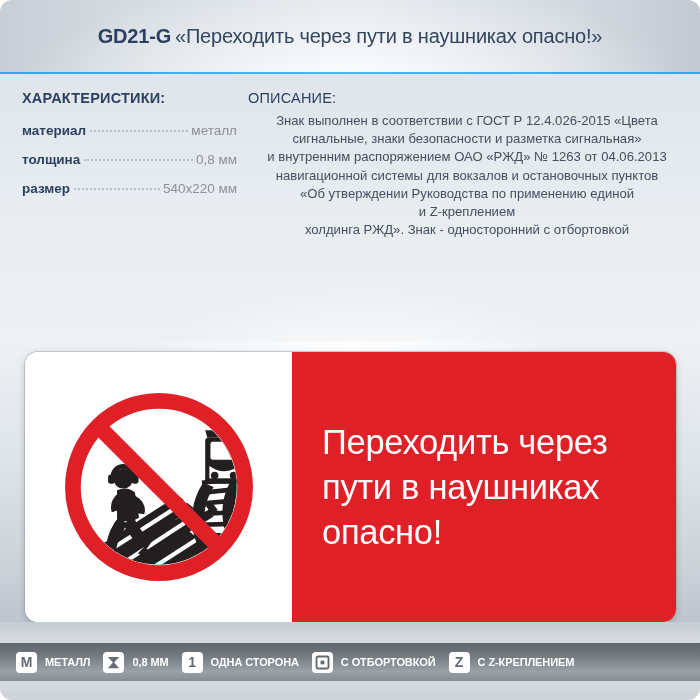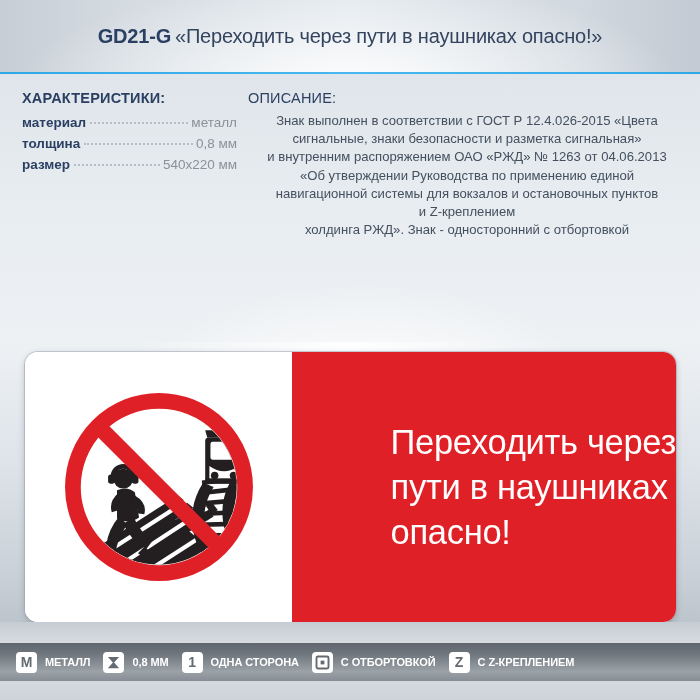--- a/index.html
+++ b/index.html
@@ -2,21 +2,21 @@
 <html><head>
 <meta charset="utf-8">
 <style>
   html,body{margin:0;padding:0;}
   body{
     width:700px;height:700px;overflow:hidden;
     font-family:"Liberation Sans", sans-serif;
     background:#ffffff;
     -webkit-font-smoothing:antialiased;
   }
-  .page{position:relative;width:700px;height:700px;overflow:hidden;}
+  .page{position:relative;width:700px;height:700px;overflow:hidden;border-radius:12px;}
 
   
   .header{
     position:absolute;left:0;top:0;width:700px;height:73px;
     background:
       radial-gradient(ellipse 460px 150px at 50% 120%, rgba(255,255,255,0.95) 0%, rgba(255,255,255,0.0) 72%),
       linear-gradient(to right,#c7ced6 0%,#d4dbe1 18%,#e2e8ed 50%,#d2d9e0 82%,#c3cad3 100%);
     box-sizing:border-box;
   }
   .header-title{
@@ -41,21 +41,21 @@
 
   
   .chars{position:absolute;left:22px;top:16px;width:215px;}
   .chars-title{
     font-size:14.5px;font-weight:bold;color:#2b3f63;letter-spacing:0.2px;
     margin-bottom:9px;
   }
   .char-row{
     display:flex;align-items:baseline;font-size:13.5px;margin-bottom:6px;
   }
-  .char-key{font-weight:bold;color:#2b3f63;white-space:nowrap;}
+  .char-key{font-weight:bold;color:#2b3f63;white-space:nowrap;margin-top:8px;}
   .char-dots{
     flex:1 1 auto;margin:0 3px 0 4px;
     border-bottom:2px dotted #b6bec6;position:relative;top:-3px;height:1px;
     min-width:8px;
   }
   .char-val{color:#8c9097;white-space:nowrap;}
 
   
   .descr{position:absolute;left:248px;top:16px;width:438px;}
   .descr-title{
@@ -83,21 +83,21 @@
     box-shadow:0 2px 6px rgba(60,70,85,0.30), 0 0 0 1px rgba(170,178,188,0.55);
     display:flex;
   }
   .sign-pict{
     width:267px;flex:0 0 267px;background:#ffffff;
     display:flex;align-items:center;justify-content:center;
   }
   .sign-text{
     flex:1 1 auto;background:#e02027;
     display:flex;align-items:center;
-    padding:0 0 0 22px;box-sizing:border-box;justify-content:flex-end;
+    padding:0 0 0 30px;box-sizing:border-box;
   }
   .sign-text-inner{
     color:#ffffff;font-size:34.5px;line-height:45px;font-weight:normal;
     letter-spacing:-0.3px;
   }
   .sign-text-inner div{white-space:nowrap;}
 
   
   .footer-shelf{
     position:absolute;left:0;top:622px;width:700px;height:78px;
@@ -159,22 +159,22 @@
           </div>
         </div>
     </div>
 
     <div class="descr">
       <div class="descr-title">ОПИСАНИЕ:</div>
       <div class="descr-body" id="descr-lines">
           <div>Знак выполнен в соответствии с ГОСТ Р 12.4.026-2015 «Цвета</div>
           <div>сигнальные, знаки безопасности и разметка сигнальная»</div>
           <div>и внутренним распоряжением ОАО «РЖД» № 1263 от 04.06.2013</div>
+          <div>навигационной системы для вокзалов и остановочных пунктов</div>
           <div>«Об утверждении Руководства по применению единой</div>
-          <div>навигационной системы для вокзалов и остановочных пунктов</div>
           <div>и Z-креплением</div>
           <div>холдинга РЖД». Знак - односторонний с отбортовкой</div>
         </div>
     </div>
 
   </div>
 
   <div class="stage"></div>
 
   <div class="sign">

